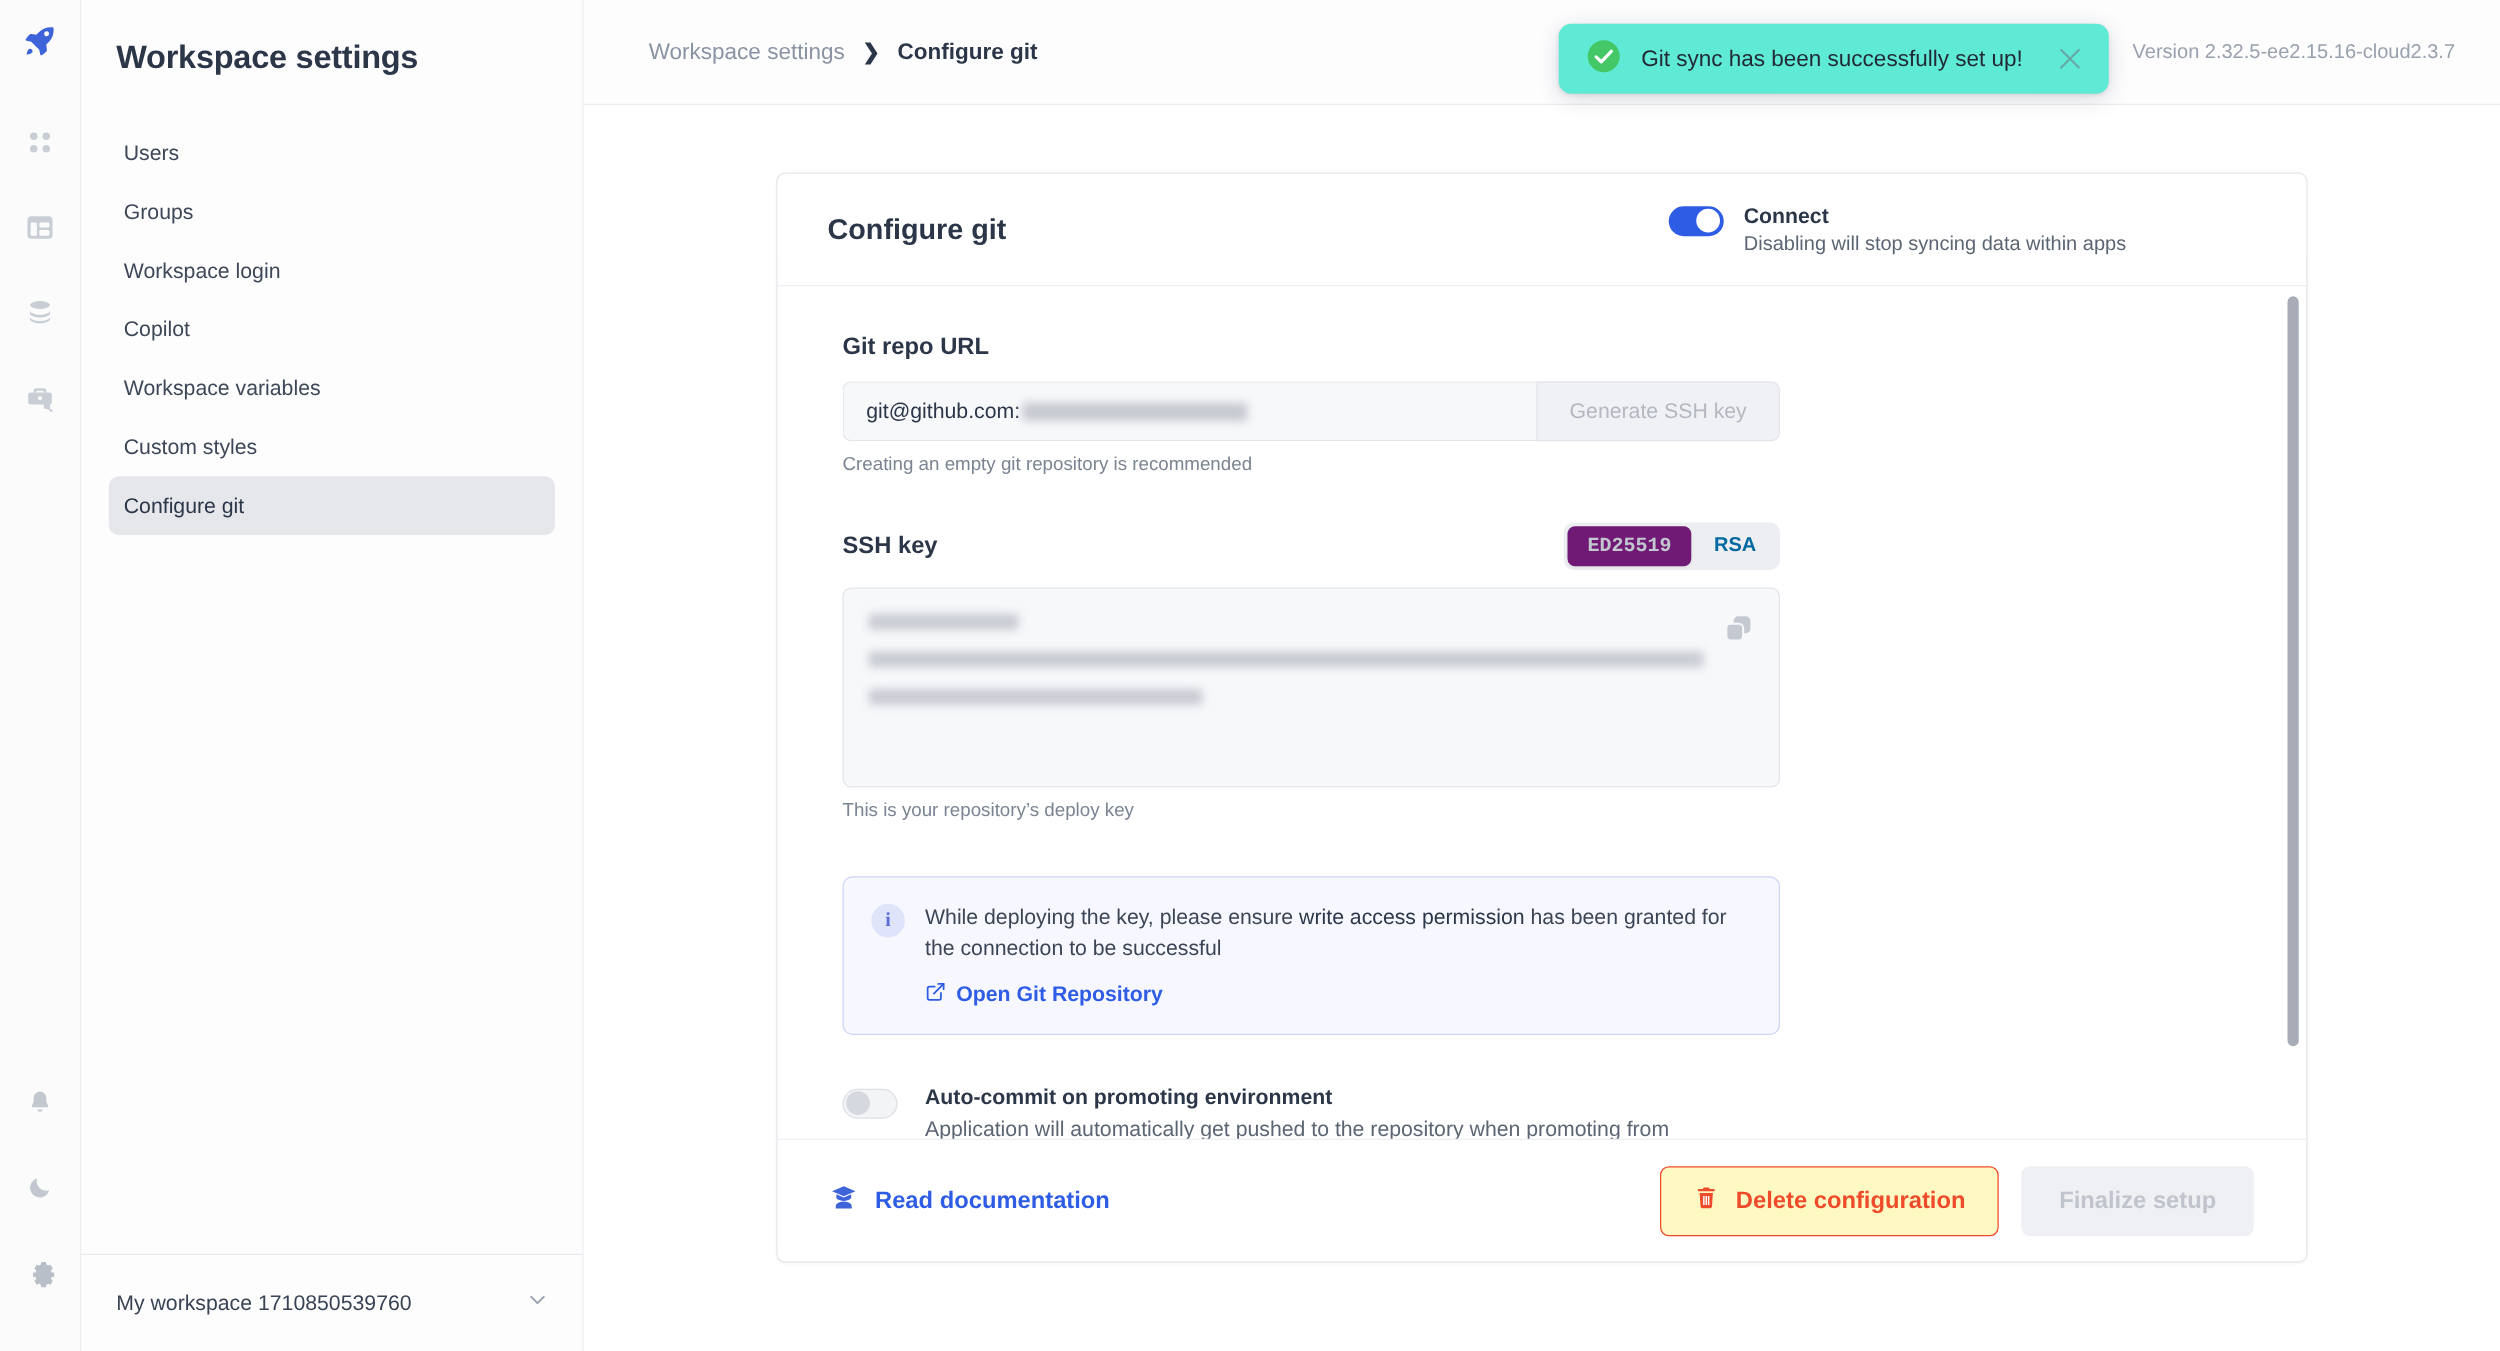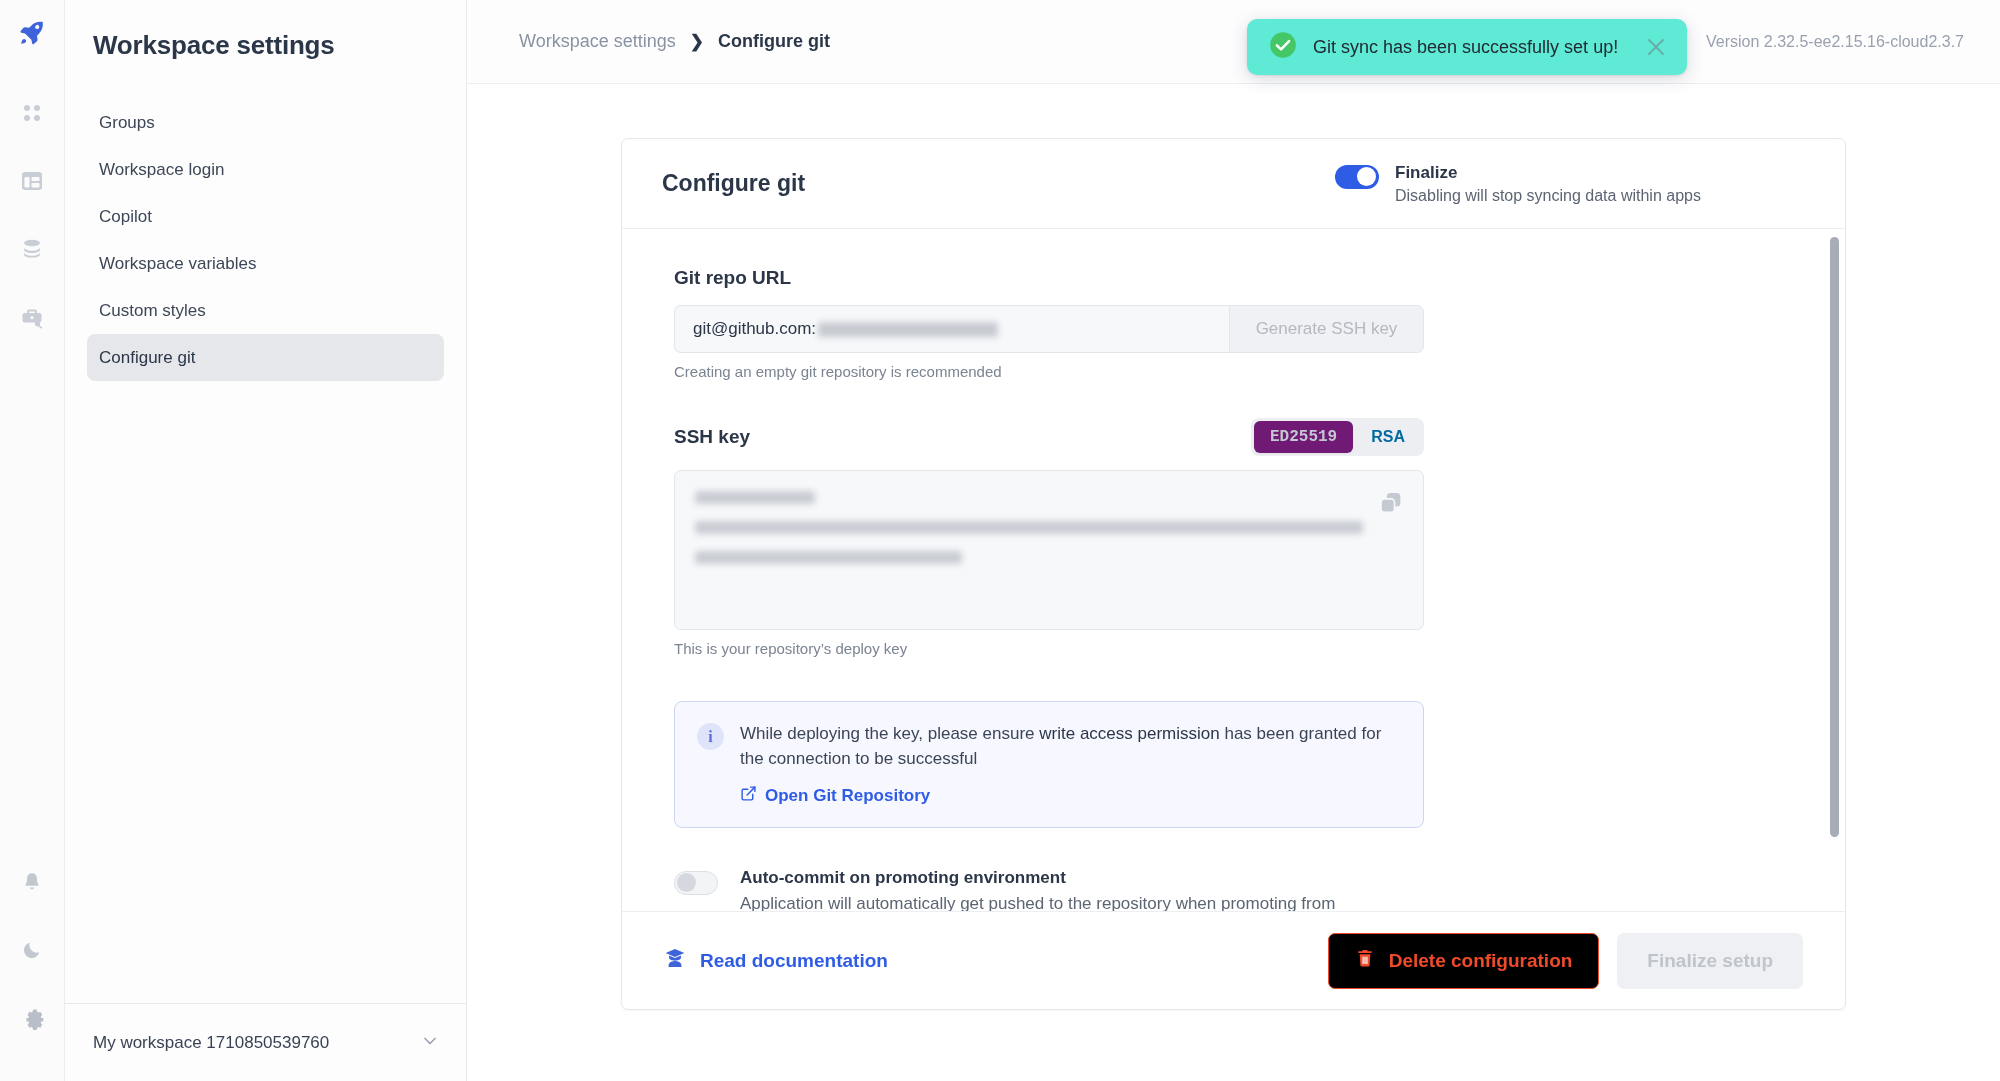--- a/index.html
+++ b/index.html
@@ -192,21 +192,21 @@
   .card-foot {
     height: 98px; flex: 0 0 98px;
     border-top: 1px solid #eceef1;
     display: flex; align-items: center; justify-content: space-between;
     padding: 0 42px;
   }
   .doc-link { display: inline-flex; align-items: center; gap: 14px; color: #2f5ce5; font-weight: 700; font-size: 19px; cursor: pointer; }
   .foot-actions { display: flex; align-items: center; gap: 18px; }
   .btn-delete {
     height: 56px; padding: 0 26px; border-radius: 7px;
-    border: 1px solid #ef4b2b; background: #000000; color: #ef4b2b;
+    border: 1px solid #ef4b2b; background: #fef9c3; color: #ef4b2b;
     font-size: 19px; font-weight: 700; cursor: pointer;
     display: inline-flex; align-items: center; gap: 14px;
   }
   .btn-finalize {
     height: 56px; padding: 0 30px; border-radius: 7px; border: none;
     background: #eff0f3; color: #c0c4cc; font-size: 19px; font-weight: 700;
     cursor: not-allowed;
   }
 </style>
 </head>
@@ -276,20 +276,23 @@
         <svg width="23" height="23" viewBox="0 0 24 24" fill="#b9bfc8">
           <path d="M12 8.4a3.6 3.6 0 1 0 0 7.2 3.6 3.6 0 0 0 0-7.2zm9.1 3a7.6 7.6 0 0 0-.5-1.6l1.6-1.5-1.9-3.3-2.1.7a7.8 7.8 0 0 0-1.4-.8l-.4-2.2h-3.8l-.4 2.2c-.5.2-1 .5-1.4.8l-2.1-.7L6.8 8.3l1.6 1.5a7.6 7.6 0 0 0-.5 1.6H5.7v3.8h2.2c.1.6.3 1.1.5 1.6l-1.6 1.5 1.9 3.3 2.1-.7c.4.3.9.6 1.4.8l.4 2.2h3.8l.4-2.2c.5-.2 1-.5 1.4-.8l2.1.7 1.9-3.3-1.6-1.5c.2-.5.4-1 .5-1.6h2.2v-3.8z"></path>
         </svg>
       </div>
     </div>
   </div>
 
   <div class="sidebar">
     <div class="sidebar-title">Workspace settings</div>
     <div class="nav">
+      <div class="nav-item">
+          <span>Users</span>
+        </div>
       <div class="nav-item">
           <span>Groups</span>
         </div>
       <div class="nav-item">
           <span>Workspace login</span>
         </div>
       <div class="nav-item">
           <span>Copilot</span>
         </div>
       <div class="nav-item">
@@ -342,21 +345,21 @@
     <div class="content">
       <div class="card">
 
         <div class="card-head">
           <div class="card-title">Configure git</div>
           <div class="connect-wrap">
             <div class="toggle on">
                 <span class="knob"></span>
               </div>
             <div class="connect-text">
-              <div class="t1">Finalize</div>
+              <div class="t1">Connect</div>
               <div class="t2">Disabling will stop syncing data within apps</div>
             </div>
           </div>
         </div>
 
         <div class="card-body">
           <div class="scrollbar"></div>
 
           <div class="field-label">Git repo URL</div>
           <div class="url-row">

